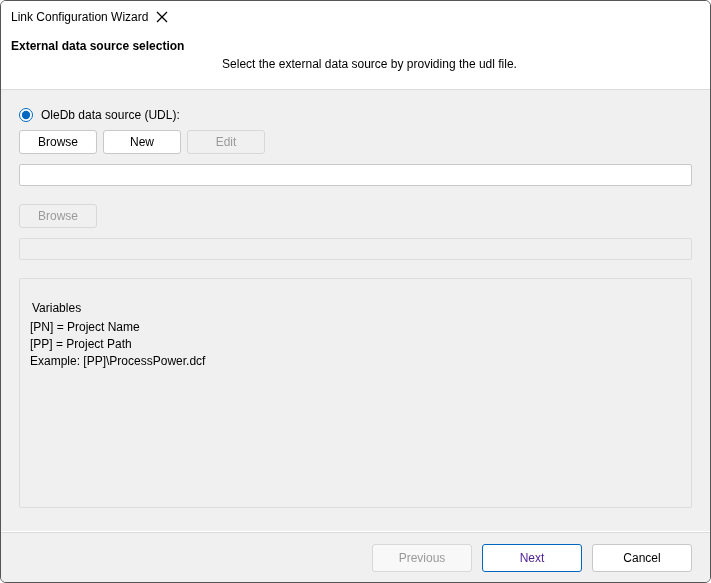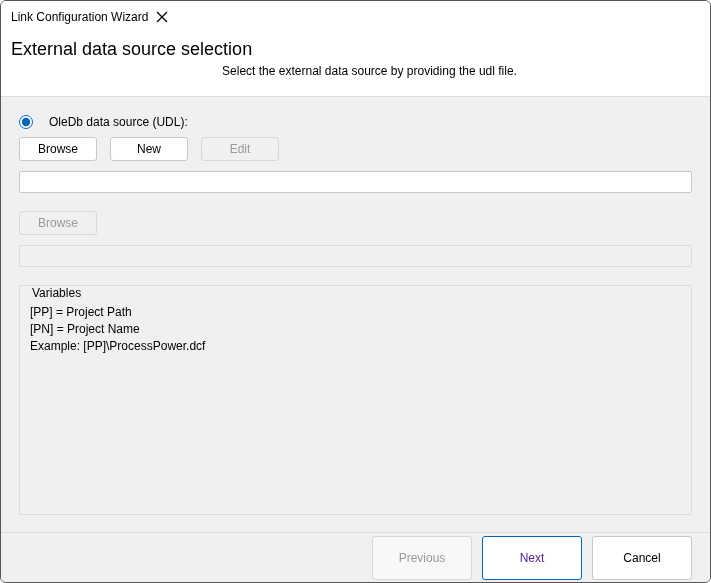--- a/index.html
+++ b/index.html
@@ -45,55 +45,55 @@
       height: 12px;
       stroke: #000;
       stroke-width: 1.2;
     }
     .header {
       padding: 6px 10px 18px 10px;
       border-bottom: 1px solid #dcdcdc;
       background: #ffffff;
     }
     .header .heading {
-      font-weight: normal;
-      font-size: 18px;
+      font-weight: bold;
+      font-size: 12px;
       color: #000;
       margin-bottom: 4px;
     }
     .header .subheading {
       font-size: 12px;
       color: #000;
       padding-left: 28px;
       text-align: center;
     }
     .content {
       background: #f0f0f0;
       padding: 18px 18px 0 18px;
       height: calc(100% - 32px - 58px - 50px);
       overflow: hidden;
     }
     .radio-row {
       display: flex;
       align-items: flex-end;
-      gap: 16px;
+      gap: 8px;
       margin-bottom: 8px;
     }
     .radio-row input[type="radio"] {
       width: 14px;
       height: 14px;
       accent-color: #0067c0;
     }
     .radio-row label {
       font-size: 12px;
       color: #000;
     }
     .btn-row {
       display: flex;
-      gap: 13px;
+      gap: 6px;
       margin-bottom: 10px;
     }
     .btn {
       height: 24px;
       padding: 0 8px;
       min-width: 78px;
       border: 1px solid #c8c8c8;
       background: #ffffff;
       border-radius: 3px;
       font-size: 12px;
@@ -116,21 +116,21 @@
       font-size: 12px;
       margin-bottom: 14px;
     }
     .text-input:disabled {
       background: #f0f0f0;
       border-color: #dcdcdc;
     }
     .fieldset {
       border: 1px solid #dcdcdc;
       border-radius: 2px;
-      padding: 0 10px;
+      padding: 22px 10px;
       background: #f0f0f0;
       height: 230px;
     }
     .fieldset .legend {
       font-size: 12px;
       color: #000;
       margin-bottom: 4px;
       margin-top: -16px;
       background: #f0f0f0;
       display: inline-block;
@@ -149,21 +149,21 @@
       height: 50px;
       background: #f0f0f0;
       display: flex;
       align-items: center;
       justify-content: flex-end;
       gap: 10px;
       padding: 0 18px;
       border-top: 1px solid #dcdcdc;
     }
     .footer .fbtn {
-      height: 44px;
+      height: 28px;
       width: 100px;
       border: 1px solid #c8c8c8;
       background: #ffffff;
       border-radius: 3px;
       font-size: 12px;
       color: #000;
       cursor: pointer;
     }
     .footer .fbtn.primary {
       border: 1px solid #0067c0;
@@ -216,22 +216,22 @@
   <div class="section-gap"></div>
 
   <div class="btn-row">
     <button class="btn" disabled="">Browse</button>
   </div>
   <input type="text" class="text-input" disabled="" value="" style="">
 
   <div class="variables-wrap">
     <div class="fieldset">
       <div class="legend">Variables</div>
+      <div class="line">[PN] =   Project Name</div>
       <div class="line">[PP] =   Project Path</div>
-      <div class="line">[PN] =   Project Name</div>
       <div class="line">Example: [PP]\ProcessPower.dcf</div>
     </div>
   </div>
 
 </div>
 
 <div class="footer">
   <button class="fbtn" disabled="">Previous</button>
   <button class="fbtn primary">Next</button>
   <button class="fbtn">Cancel</button>

